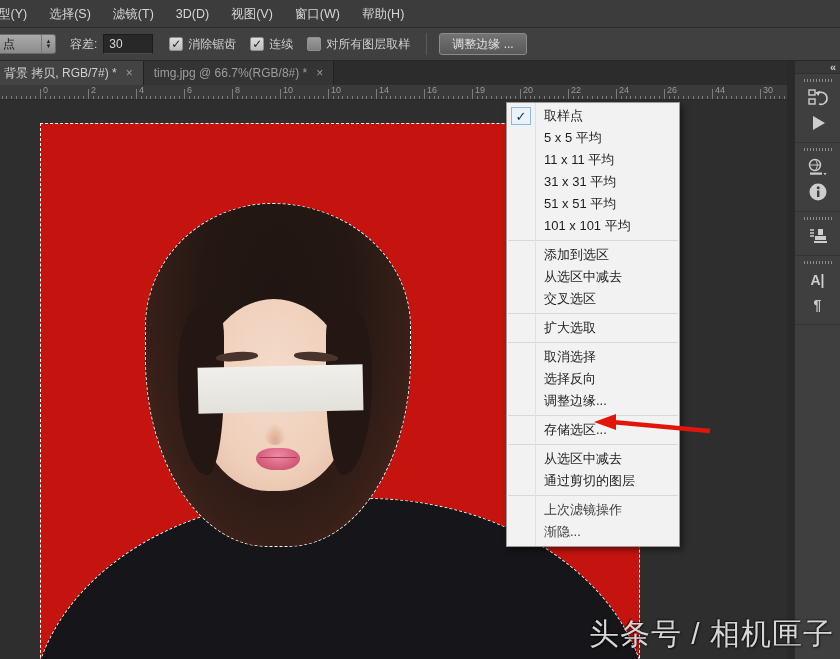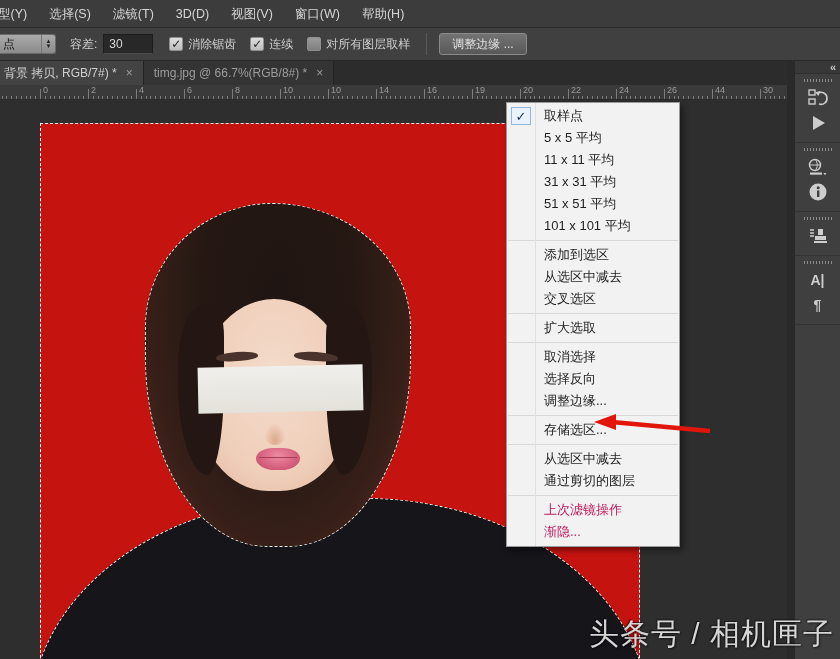--- a/index.html
+++ b/index.html
@@ -110,21 +110,21 @@
   .sb-icon .txt { font-weight:bold; color:#cdcdcd; }
 
   
   .ctx-menu { position:absolute; left:506px; top:102px; width:174px; z-index:20;
               background:#f2f2f2; border:1px solid #9a9a9a;
               box-shadow:3px 3px 6px rgba(0,0,0,0.45); padding:2px 0 3px; }
   .ctx-menu::before { content:""; position:absolute; left:28px; top:0; bottom:0;
                       width:1px; background:#e0e0e0; }
   .ctx-item { position:relative; height:22px; line-height:22px; font-size:13px;
               color:#1e1e1e; padding-left:37px; white-space:nowrap; }
-  .ctx-item.disabled { color:#be185d; }
+  .ctx-item.disabled { color:#404040; }
   .ctx-check { position:absolute; left:4px; top:2px; width:20px; height:18px;
                background:#eaf2fb; border:1px solid #8fb8d8; color:#1b2f55;
                font-size:13px; line-height:17px; text-align:center; }
   .ctx-sep { height:1px; background:#d8d8d8; margin:3px 1px; }
 
   
   .red-arrow { position:absolute; left:592px; top:410px; z-index:30; pointer-events:none; }
   .watermark { position:absolute; right:6px; bottom:4px; z-index:40; font-size:30px;
                color:#d6d6d6; letter-spacing:1px; white-space:nowrap;
                text-shadow:-1px -1px 1px rgba(0,0,0,.55), 1px 1px 2px rgba(0,0,0,.6); }

